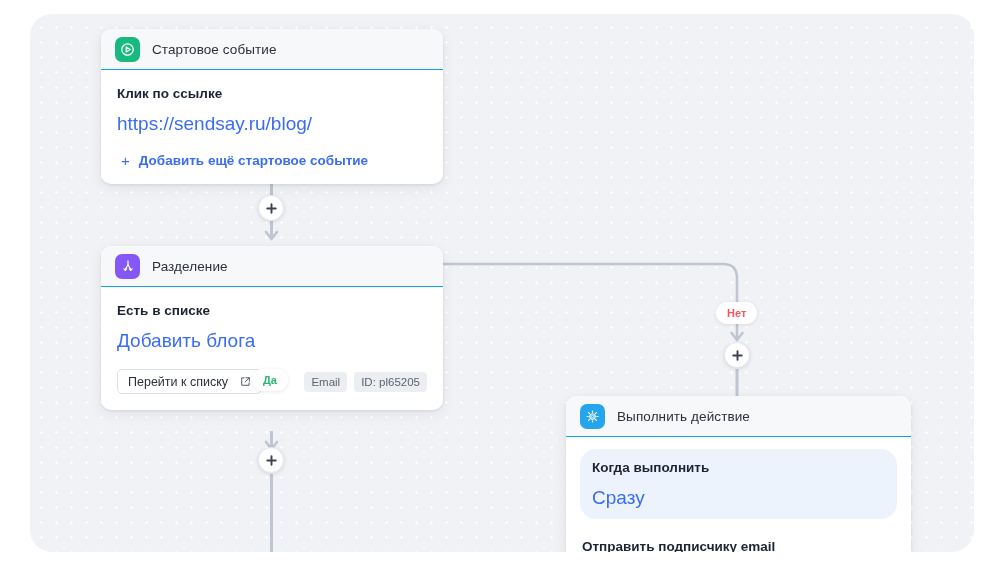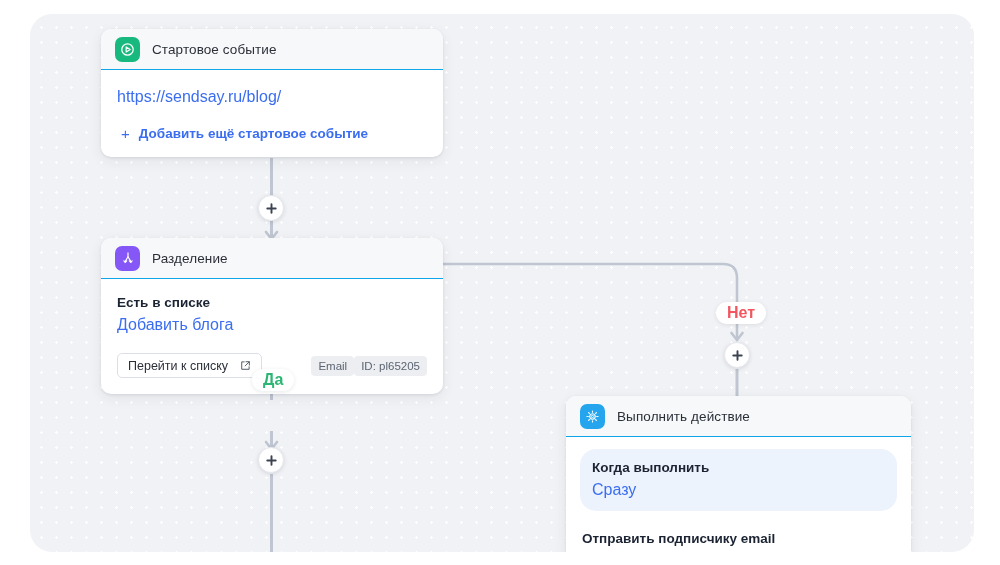--- a/index.html
+++ b/index.html
@@ -95,24 +95,24 @@
 
   
   .field-label {
     font-size: 13.5px;
     font-weight: bold;
     color: #1c2433;
     line-height: 19px;
     white-space: nowrap;
   }
   .field-link {
-    font-size: 16px;
+    font-size: 19px;
     color: #3a6df0;
     line-height: 21px;
-    margin-top: 2px;
+    margin-top: 10px;
     white-space: nowrap;
     cursor: pointer;
   }
   .add-row {
     display: flex;
     align-items: center;
     gap: 9px;
     margin-top: 19px;
     padding-left: 4px;
     cursor: pointer;
@@ -147,20 +147,21 @@
     font-size: 12.5px;
     color: #2b2f38;
     white-space: nowrap;
     cursor: pointer;
     box-sizing: border-box;
   }
   .badges {
     margin-left: auto;
     display: flex;
     align-items: flex-end;
+    gap: 7px;
   }
   .badge {
     height: 20px;
     padding: 0 7px;
     border-radius: 4px;
     background: #eceef1;
     color: #5b6472;
     font-size: 11.5px;
     line-height: 20px;
     white-space: nowrap;
@@ -196,21 +197,21 @@
   
   .branch-pill {
     position: absolute;
     height: 22px;
     padding: 0 11px;
     border-radius: 11px;
     background: #ffffff;
     display: flex;
     align-items: center;
     justify-content: center;
-    font-size: 16px;
+    font-size: 11px;
     font-weight: bold;
     box-shadow: 0 1px 4px rgba(28, 38, 63, .10);
     text-align: right;
   }
   .pill-yes { color: #2bb673; }
   .pill-no  { color: #f2575f; }
 </style>
 </head>
 <body>
 
@@ -240,35 +241,36 @@
       <div class="card-head">
         <span class="node-icon icon-start">
           <svg width="15" height="15" viewBox="0 0 20 20">
             <circle cx="10" cy="10" r="7.6" fill="none" stroke="#ffffff" stroke-width="1.7"></circle>
             <path d="M8.2 6.6 L13.6 10 L8.2 13.4 Z" fill="none" stroke="#ffffff" stroke-width="1.6" stroke-linejoin="round"></path>
           </svg>
         </span>
         <span class="card-head-title">Стартовое событие</span>
       </div>
       <div class="card-body">
+        <div class="field-label">Клик по ссылке</div>
         <div class="field-link">https://sendsay.ru/blog/</div>
         <div class="add-row">
           <span class="add-plus">+</span>
           <span class="add-text">Добавить ещё стартовое событие</span>
         </div>
       </div>
     </div>
 
     <div class="plus-node" style="left:228px; top:181px;">
       <svg width="11" height="11" viewBox="0 0 12 12">
         <path d="M6 1.4 V10.6 M1.4 6 H10.6" stroke="#3c4250" stroke-width="2.1" stroke-linecap="round"></path>
       </svg>
     </div>
 
-    <div class="card" style="left:71px; top:224px; width:342px;">
+    <div class="card" style="left:71px; top:232px; width:342px;">
       <div class="card-head">
         <span class="node-icon icon-split">
           <svg width="16" height="16" viewBox="0 0 20 20">
             <path d="M10 3.6 V7.2 M10 7.2 C10 11 6.6 11.6 6.6 15.2
                      M10 7.2 C10 11 13.4 11.6 13.4 15.2" fill="none" stroke="#ffffff" stroke-width="1.5" stroke-linecap="round"></path>
             <path d="M4.9 13.5 L6.6 15.6 L8.3 13.5" fill="none" stroke="#ffffff" stroke-width="1.5" stroke-linecap="round" stroke-linejoin="round"></path>
             <path d="M11.7 13.5 L13.4 15.6 L15.1 13.5" fill="none" stroke="#ffffff" stroke-width="1.5" stroke-linecap="round" stroke-linejoin="round"></path>
           </svg>
         </span>
         <span class="card-head-title">Разделение</span>

